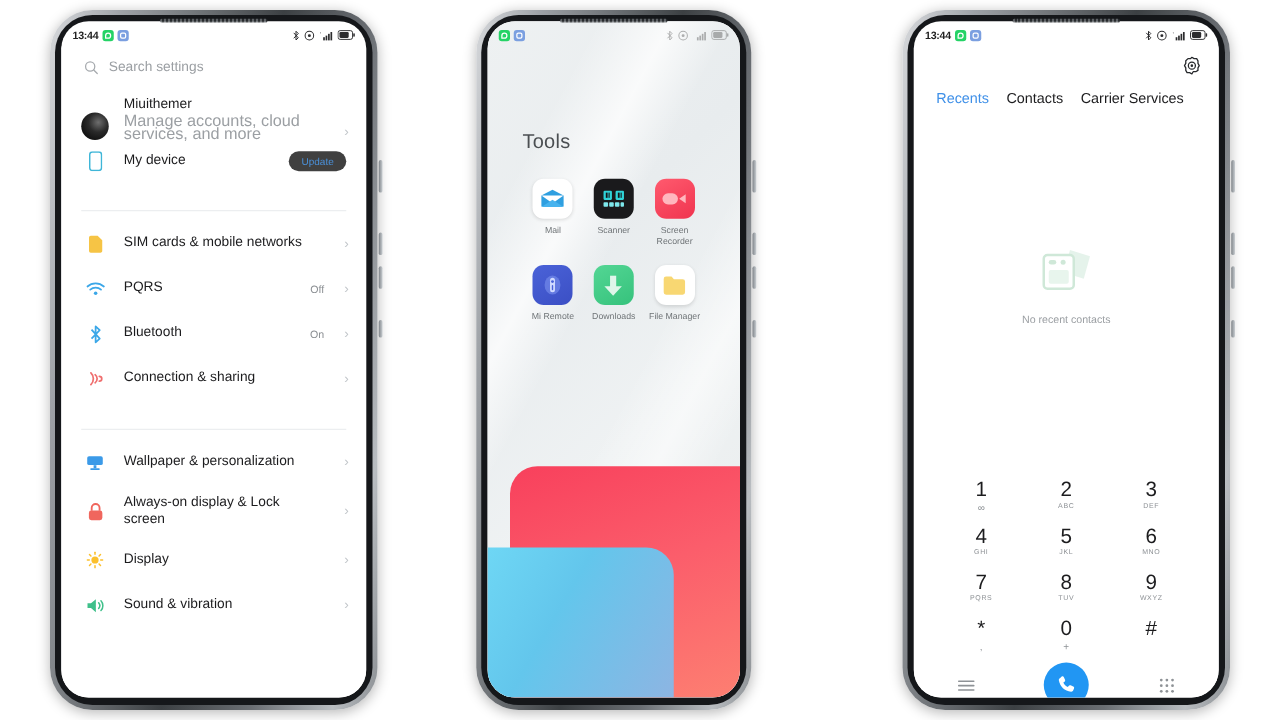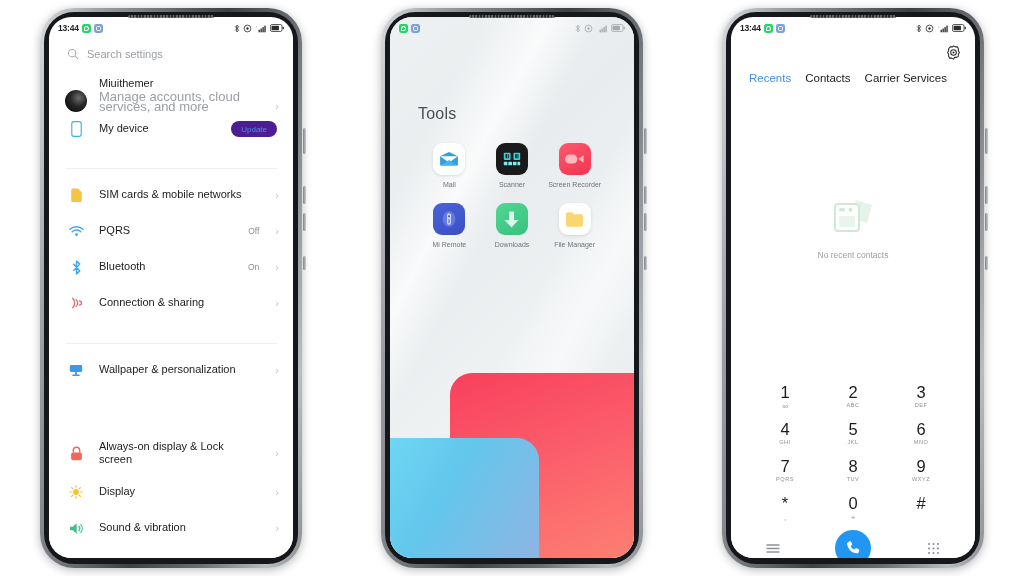--- a/index.html
+++ b/index.html
@@ -93,26 +93,26 @@
   .set-text { flex:1; padding-left: 12px; }
   .set-label { font-size:11px; color:#1c1c1e; line-height:13.5px; }
   .set-sub { font-size:13px; color:#9b9fa3; margin-top:2px; line-height:10px; }
   .set-value { font-size:8.5px; color:#8a8e92; margin-right:16px; }
   .chev { color:#c2c6ca; font-size:11px; line-height:1; }
   .avatar {
     width:22px; height:22px; border-radius:50%;
     background: radial-gradient(circle at 62% 36%, #6e6e6e 0%, #2a2a2a 40%, #000 100%);
   }
   .badge-update {
-    background:#4c1d95; color:#4a90d9; font-size:8px;
+    background:#404040; color:#4a90d9; font-size:8px;
     padding: 3.5px 10px; border-radius: 10px; margin-right:2px;
   }
 
   
-  #phone2 { left: 381px; top: 8px; width: 262px; height: 560px; }
+  #phone2 { left: 381px; top: 8px; width: 220px; height: 560px; }
   .home-screen { position:relative; height:100%; overflow:hidden;
     background: linear-gradient(135deg,#eef1f2 0%,#e8ecee 35%,#eff2f3 60%,#e7ebec 100%); }
   .wp-sheen {
     position:absolute; inset:0;
     background: linear-gradient(118deg, rgba(255,255,255,0) 18%, rgba(255,255,255,.75) 30%, rgba(255,255,255,0) 40%,
                 rgba(255,255,255,0) 55%, rgba(255,255,255,.55) 66%, rgba(255,255,255,0) 76%);
   }
   .wp-red {
     position:absolute; right:-6px; bottom:-10px; width: 190px; height: 195px;
     border-radius: 22px 0 0 0;
@@ -309,21 +309,21 @@
                     <rect x="6.3" y="8.8" width="2.4" height="2.6" fill="#3b9ae8"></rect>
                     <rect x="3.4" y="11.4" width="8.2" height="1.5" rx=".7" fill="#3b9ae8"></rect>
                   </svg>
               </div>
               <div class="set-text">
                 <div class="set-label">Wallpaper &amp; personalization</div>
               </div>
               <span class="chev">›</span>
             </div>
 
-            <div class="set-row" style="min-height:42px;margin-top:44px;">
+            <div class="set-row" style="min-height:42px;">
               <div class="set-ico">
                 <svg width="13" height="15" viewBox="0 0 14 16">
                     <path d="M3.6 7V4.6a3.4 3.4 0 0 1 6.8 0V7" fill="none" stroke="#f0665d" stroke-width="1.6"></path>
                     <rect x="1.2" y="6.8" width="11.6" height="8.4" rx="2.1" fill="#f0665d"></rect>
                   </svg>
               </div>
               <div class="set-text">
                 <div class="set-label" style="max-width:150px;">Always-on display &amp; Lock screen</div>
               </div>
               <span class="chev">›</span>

